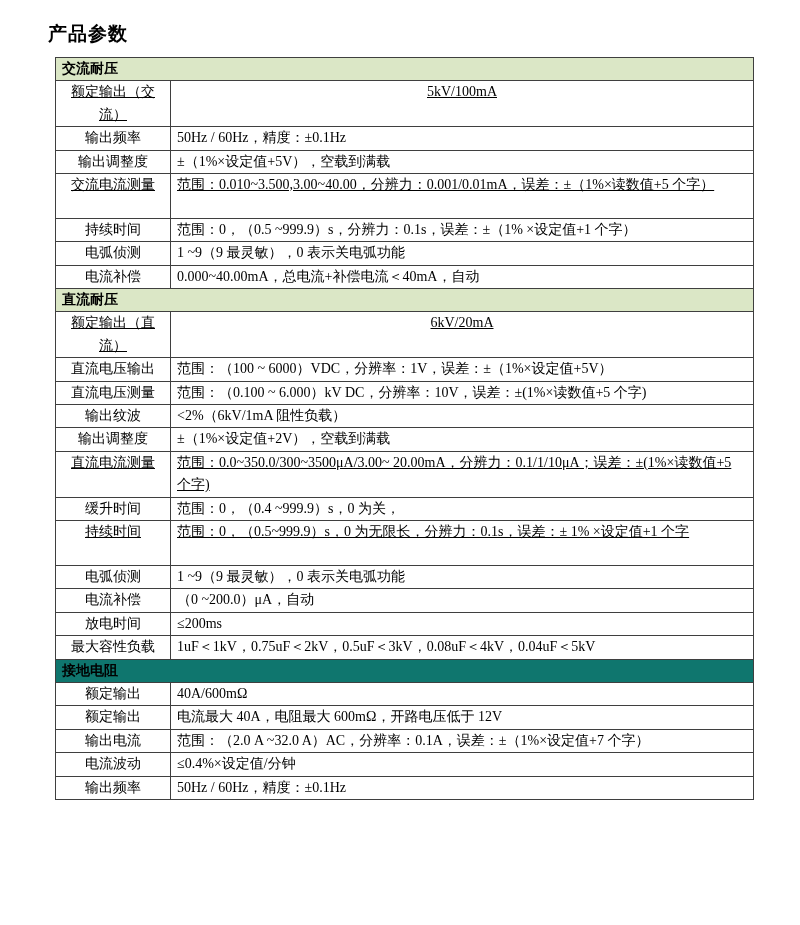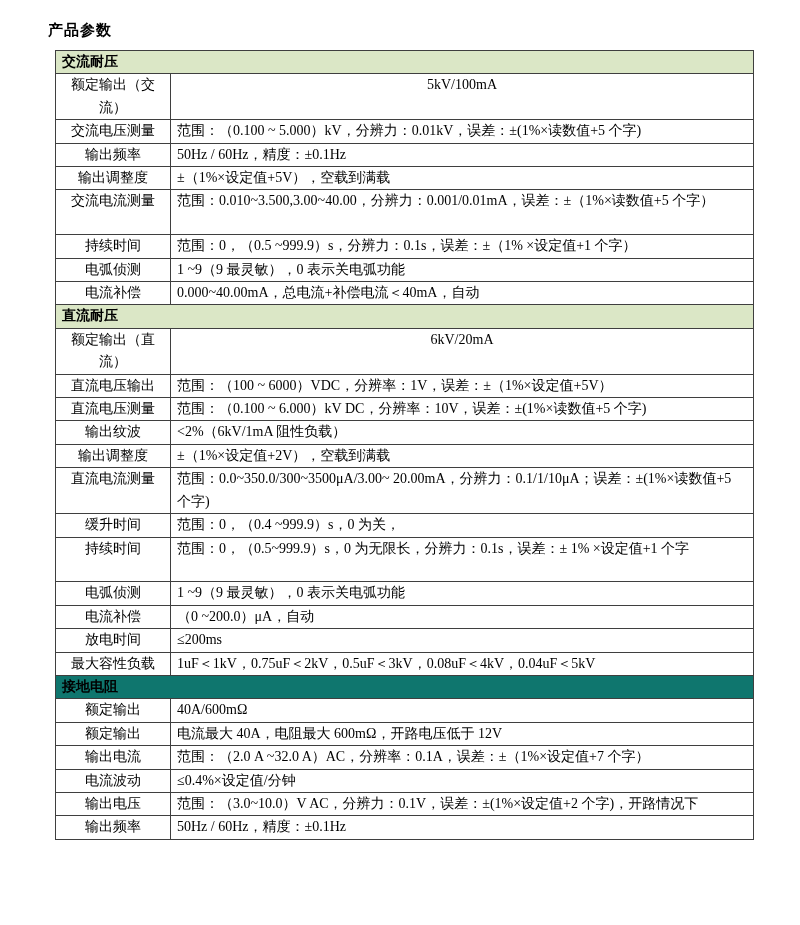--- a/index.html
+++ b/index.html
@@ -7,21 +7,21 @@
     --border:#3f3f3f;
     --text:#000000;
   }
   *{box-sizing:border-box;}
   html,body{margin:0;padding:0;}
   body{
     width:800px;height:925px;overflow:hidden;background:#ffffff;
     font-family:"Liberation Serif","DejaVu Serif",serif;color:var(--text);
   }
   .doc-title{
-    font-size:15px;font-weight:bold;margin:21px 0 10px 48px;letter-spacing:1px;
+    font-size:19px;font-weight:bold;margin:21px 0 10px 48px;letter-spacing:1px;
   }
   table.spec{
     border-collapse:collapse;table-layout:fixed;
     margin-left:55px;width:698px;
   }
   col.c-label{width:115px;}
   col.c-value{width:583px;}
   td{
     border:1px solid var(--border);
     font-size:14px;line-height:22.4px;
@@ -32,44 +32,40 @@
     background:var(--header-bg);
     font-weight:bold;
     height:22.4px;
   }
   td.section-header.plain{background:#0f766e;}
   td.label-cell{
     text-align:center;white-space:pre-line;padding:0 3px;height:22.4px;
   }
   td.value-cell{text-align:left;height:22.4px;}
   td.value-cell.center{text-align:center;}
-  tr.tall td{height:44.8px;}
+  tr.tall td{height:44.8px;text-decoration:underline;}
 </style>
 </head>
 <body>
 
 <div class="doc-title">产品参数</div>
 
 <table class="spec">
   <colgroup>
     <col class="c-label">
     <col class="c-value">
   </colgroup>
   <tbody id="spec-table-body">
       <tr>
         <td colspan="2" class="section-header">交流耐压</td>
       </tr>
       <tr class="tall">
         <td class="label-cell">额定输出（交
 流）</td>
         <td class="value-cell center">5kV/100mA</td>
-      </tr>
-      <tr>
-        <td class="label-cell">交流电压测量</td>
-        <td class="value-cell">范围：（0.100 ~ 5.000）kV，分辨力：0.01kV，误差：±(1%×读数值+5 个字)</td>
       </tr>
       <tr>
         <td class="label-cell">输出频率</td>
         <td class="value-cell">50Hz / 60Hz，精度：±0.1Hz</td>
       </tr>
       <tr>
         <td class="label-cell">输出调整度</td>
         <td class="value-cell">±（1%×设定值+5V），空载到满载</td>
       </tr>
       <tr class="tall">
@@ -153,21 +149,17 @@
       </tr>
       <tr>
         <td class="label-cell">输出电流</td>
         <td class="value-cell">范围：（2.0 A ~32.0 A）AC，分辨率：0.1A，误差：±（1%×设定值+7 个字）</td>
       </tr>
       <tr>
         <td class="label-cell">电流波动</td>
         <td class="value-cell">≤0.4%×设定值/分钟</td>
       </tr>
       <tr>
-        <td class="label-cell">输出电压</td>
-        <td class="value-cell">范围：（3.0~10.0）V AC，分辨力：0.1V，误差：±(1%×设定值+2 个字)，开路情况下</td>
-      </tr>
-      <tr>
         <td class="label-cell">输出频率</td>
         <td class="value-cell">50Hz / 60Hz，精度：±0.1Hz</td>
       </tr>
     </tbody>
 </table>
 
 </body></html>

